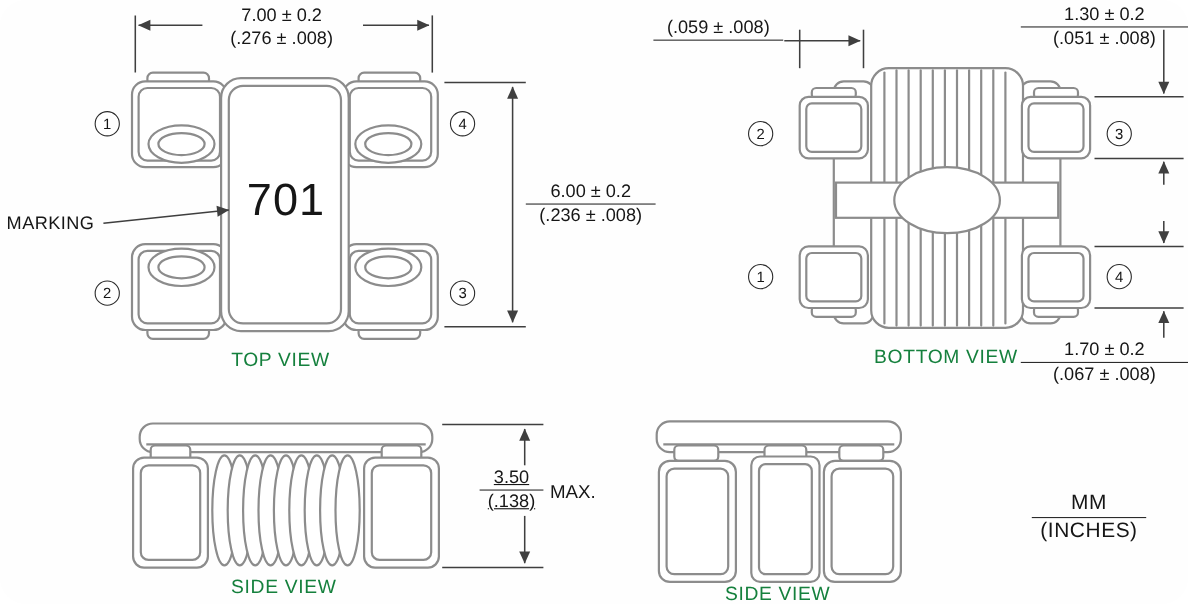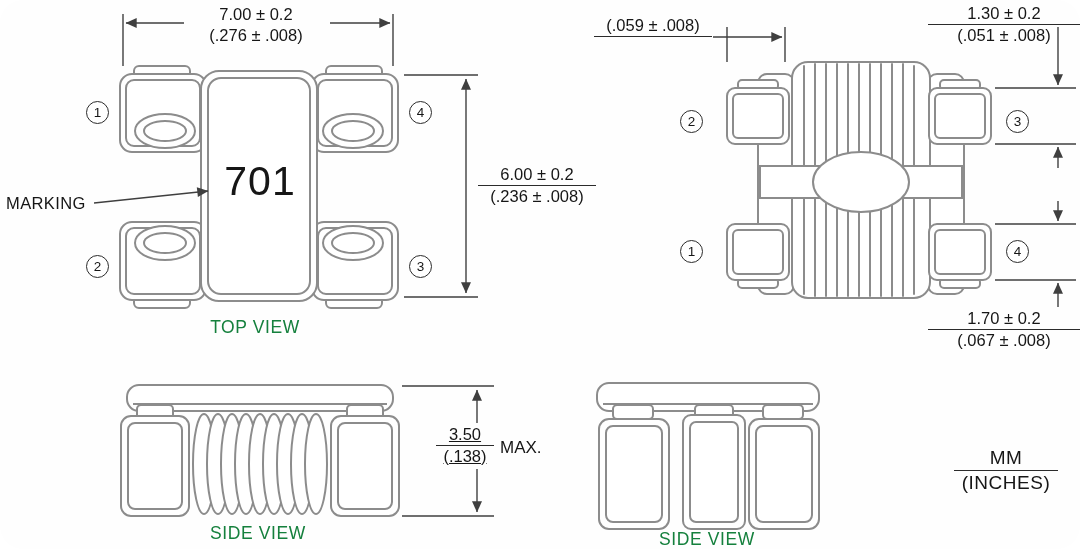--- a/index.html
+++ b/index.html
@@ -219,29 +219,30 @@
   <div class="circ" style="left:1006px; top:110px;">
       <span>3</span>
     </div>
   <div class="circ" style="left:680px;  top:240px;">
       <span>1</span>
     </div>
   <div class="circ" style="left:1006px; top:240px;">
       <span>4</span>
     </div>
 
+  <div class="viewlabel" style="left:775px; top:314px; width:170px;">BOTTOM VIEW</div>
 
   <div class="dim frac" style="left:436px; top:424px; width:58px;text-decoration:underline;">
     <div class="row">3.50</div>
     <div class="row">(.138)</div>
   </div>
   <div class="qualifier" style="left:500px; top:438px;">MAX.</div>
 
   <div class="viewlabel" style="left:183px; top:523px; width:150px;">SIDE VIEW</div>
 
   <div class="viewlabel" style="left:632px; top:529px; width:150px;">SIDE VIEW</div>
 
-  <div class="dim frac units" style="left:938px; top:446px; width:104px;margin-left:16px;">
+  <div class="dim frac units" style="left:938px; top:446px; width:104px;">
     <div class="row">MM</div>
     <div class="row">(INCHES)</div>
   </div>
 
 </div>
 
 </body></html>

